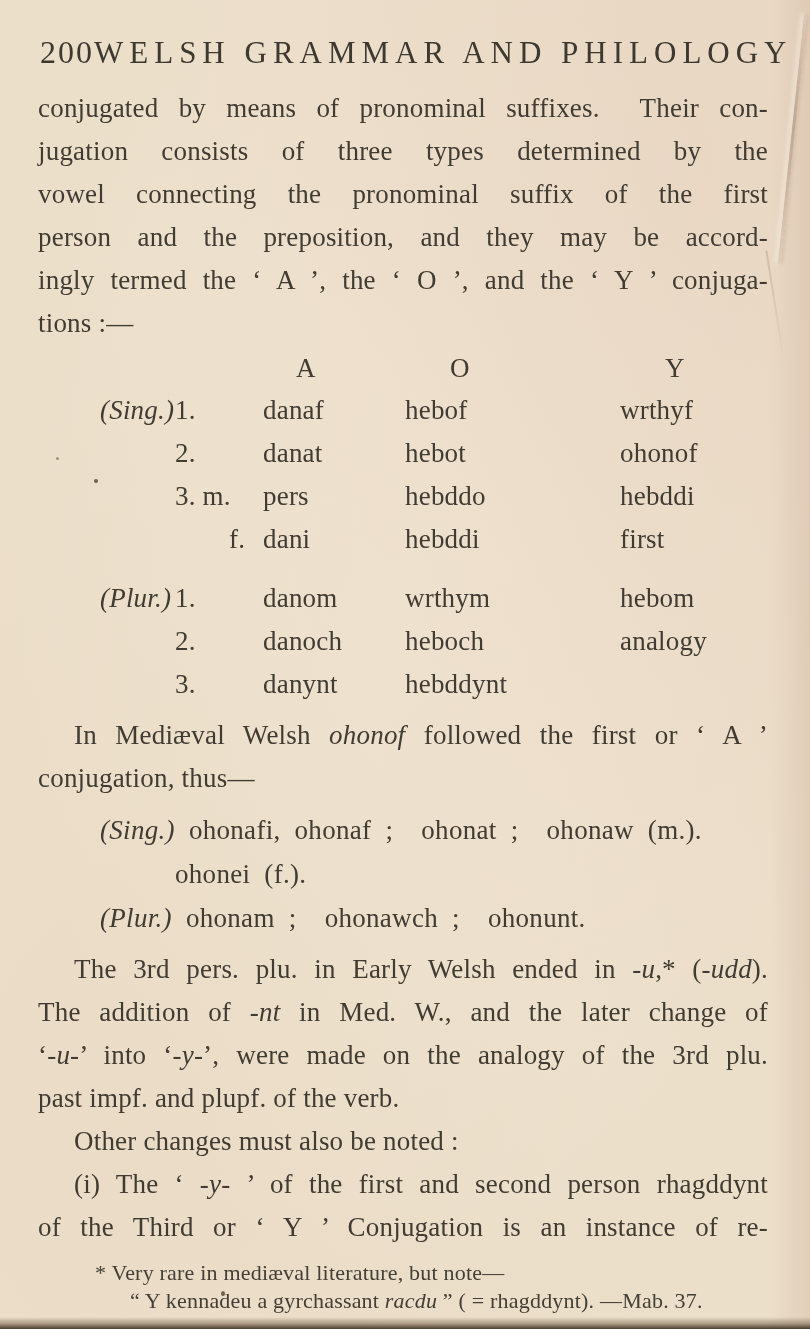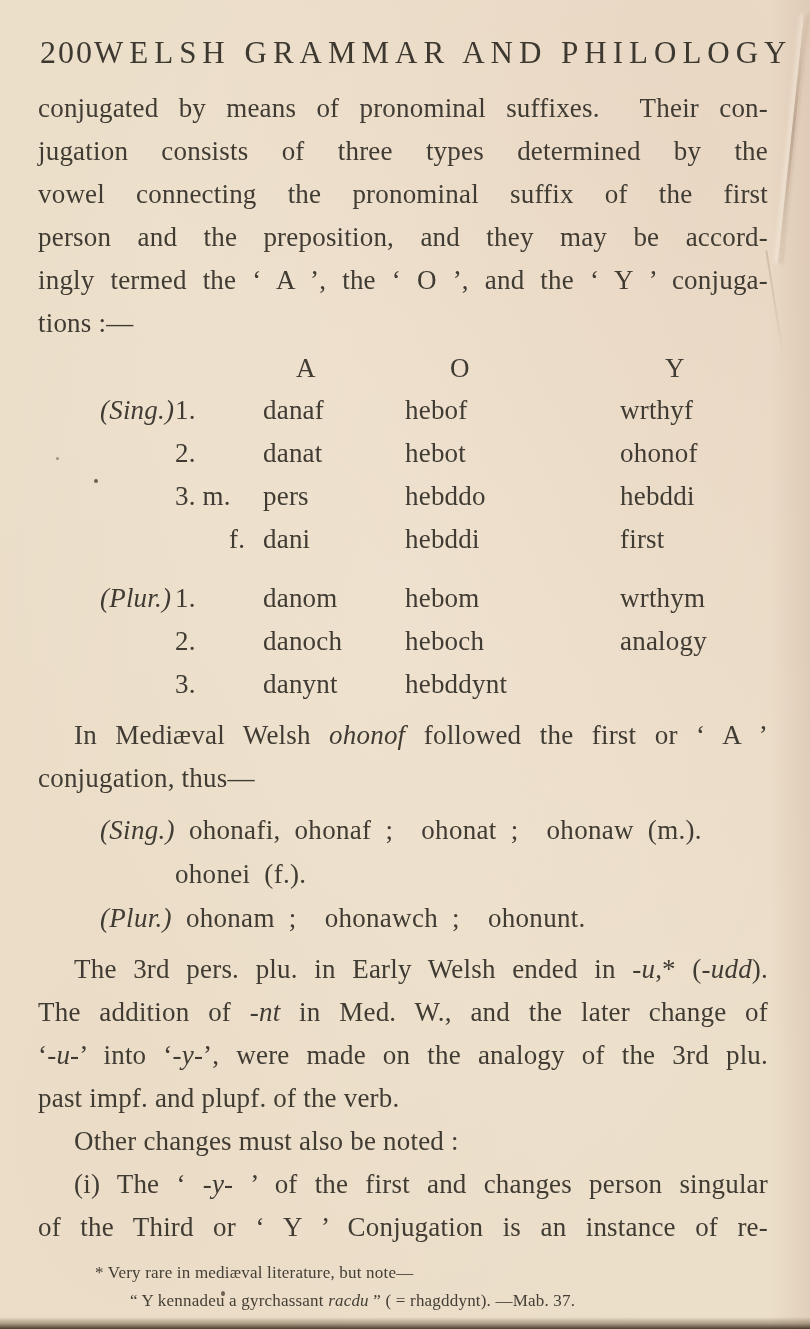--- a/index.html
+++ b/index.html
@@ -57,21 +57,21 @@
   .cell.hd{padding-left:45px;}
   .cell.a.hd{padding-left:33px;}
   .cell.num.pad{padding-left:54px;}
 
   
   .para{margin-top:0;}
   .para.sp{margin-top:8px;}
   .list .tline{line-height:44px;min-height:44px;font-family:Liberation Serif, serif;}
 
   
-  .footnote{margin-top:10px;font-size:17px;color:#433e36;}
+  .footnote{margin-top:10px;font-size:22px;color:#433e36;}
   .footnote .tline{line-height:28px;min-height:28px;text-align:left;text-align-last:left;}
   .footnote .fn1{padding-left:57px;}
   .footnote .fn2{padding-left:92px;}
 </style>
 </head>
 <body>
 
 <div class="page">
 
   <div class="crease"></div>
@@ -130,22 +130,22 @@
             <span class="cell group"></span>
             <span class="cell num pad">f.</span>
             <span class="cell a">dani</span>
             <span class="cell o">hebddi</span>
             <span class="cell y">first</span>
           </div>
           <div class="trow gap">
             <span class="cell group">(Plur.)</span>
             <span class="cell num">1.</span>
             <span class="cell a">danom</span>
+            <span class="cell y">wrthym</span>
             <span class="cell o">hebom</span>
-            <span class="cell y">wrthym</span>
           </div>
           <div class="trow">
             <span class="cell group"></span>
             <span class="cell num">2.</span>
             <span class="cell a">danoch</span>
             <span class="cell o">heboch</span>
             <span class="cell y">analogy</span>
           </div>
           <div class="trow">
             <span class="cell group"></span>
@@ -172,21 +172,21 @@
         <div class="tline j"><span>The addition of </span><span class="it">-nt</span><span> in Med. W., and the later change of</span></div>
         <div class="tline j"><span>‘</span><span class="it">-u-</span><span>’ into ‘</span><span class="it">-y-</span><span>’, were made on the analogy of the 3rd plu.</span></div>
         <div class="tline"><span>past impf. and plupf. of the verb.</span></div>
       </div>
 
     <div class="para">
         <div class="tline ind"><span>Other changes must also be noted :</span></div>
       </div>
 
     <div class="para">
-        <div class="tline j ind"><span>(i) The ‘ </span><span class="it">-y-</span><span> ’ of the first and changes person singular</span></div>
+        <div class="tline j ind"><span>(i) The ‘ </span><span class="it">-y-</span><span> ’ of the first and second person rhagddynt</span></div>
         <div class="tline j"><span>of the Third or ‘ Y ’ Conjugation is an instance of re-</span></div>
       </div>
 
     <footer class="footnote">
         <div class="tline fn1"><span>* Very rare in mediæval literature, but note—</span></div>
         <div class="tline fn2"><span>“ Y kennadeu a gyrchassant </span><span class="it">racdu</span><span> ” ( = rhagddynt). —Mab. 37.</span></div>
       </footer>
 
   </main>
 

